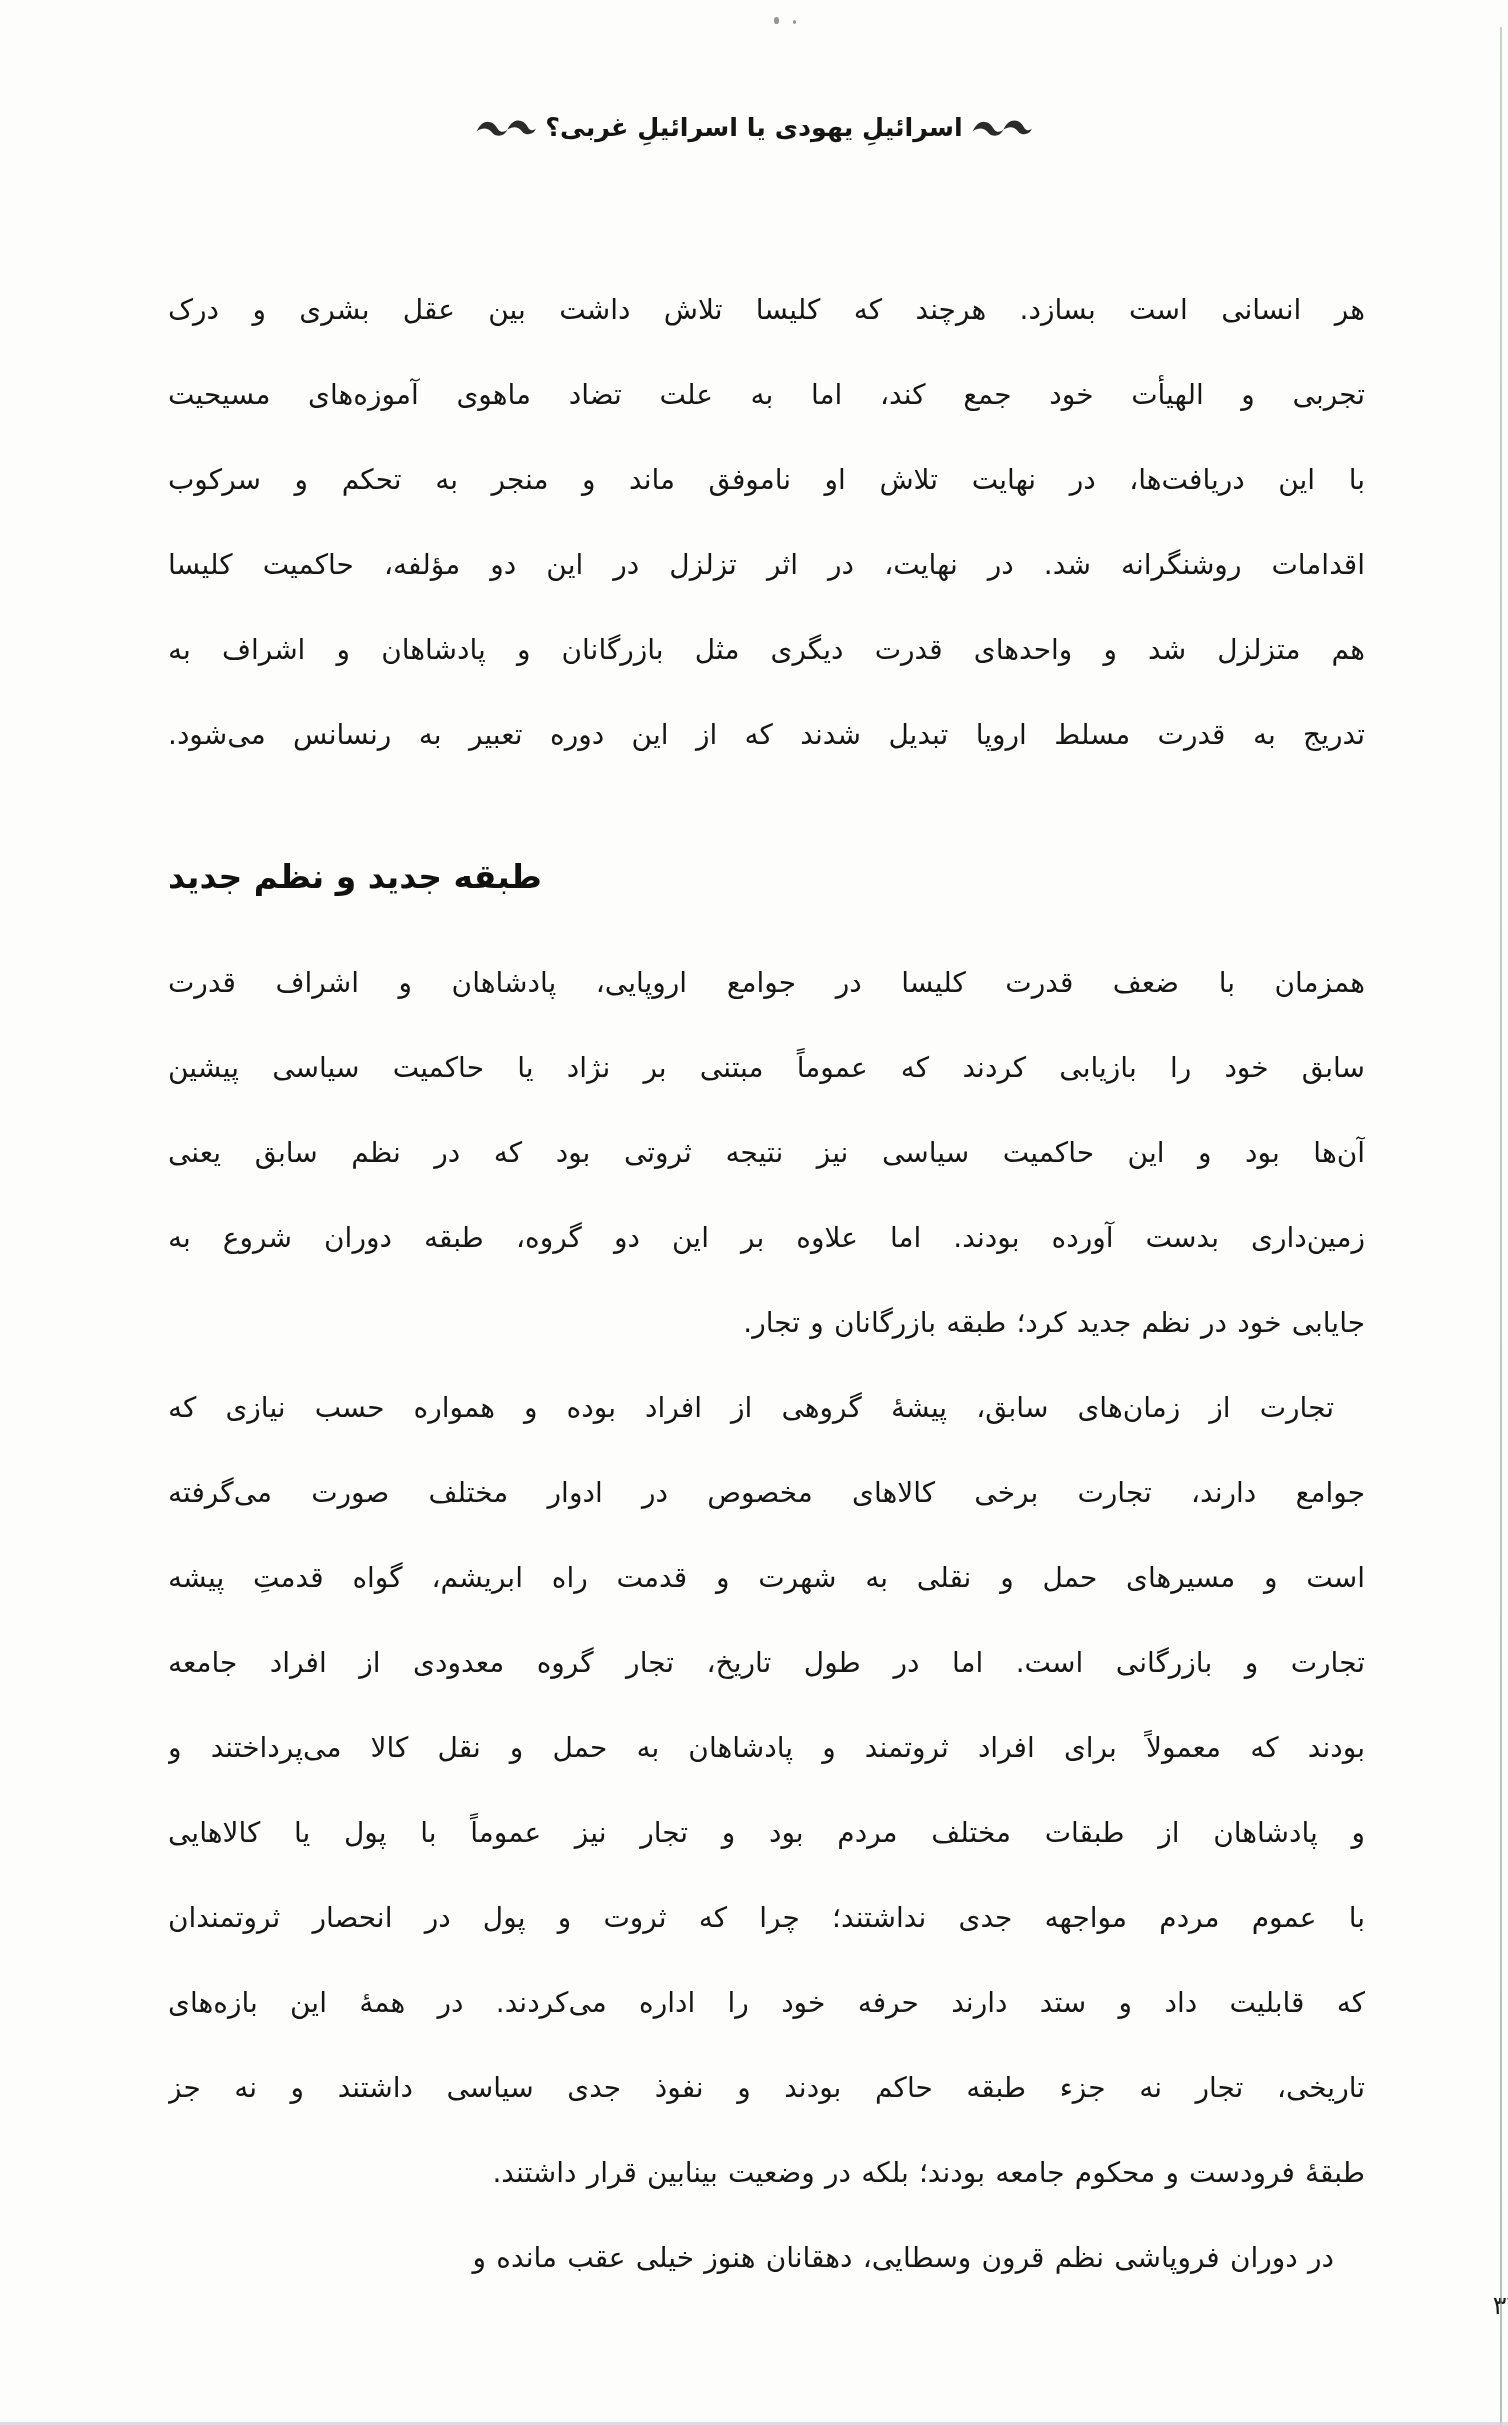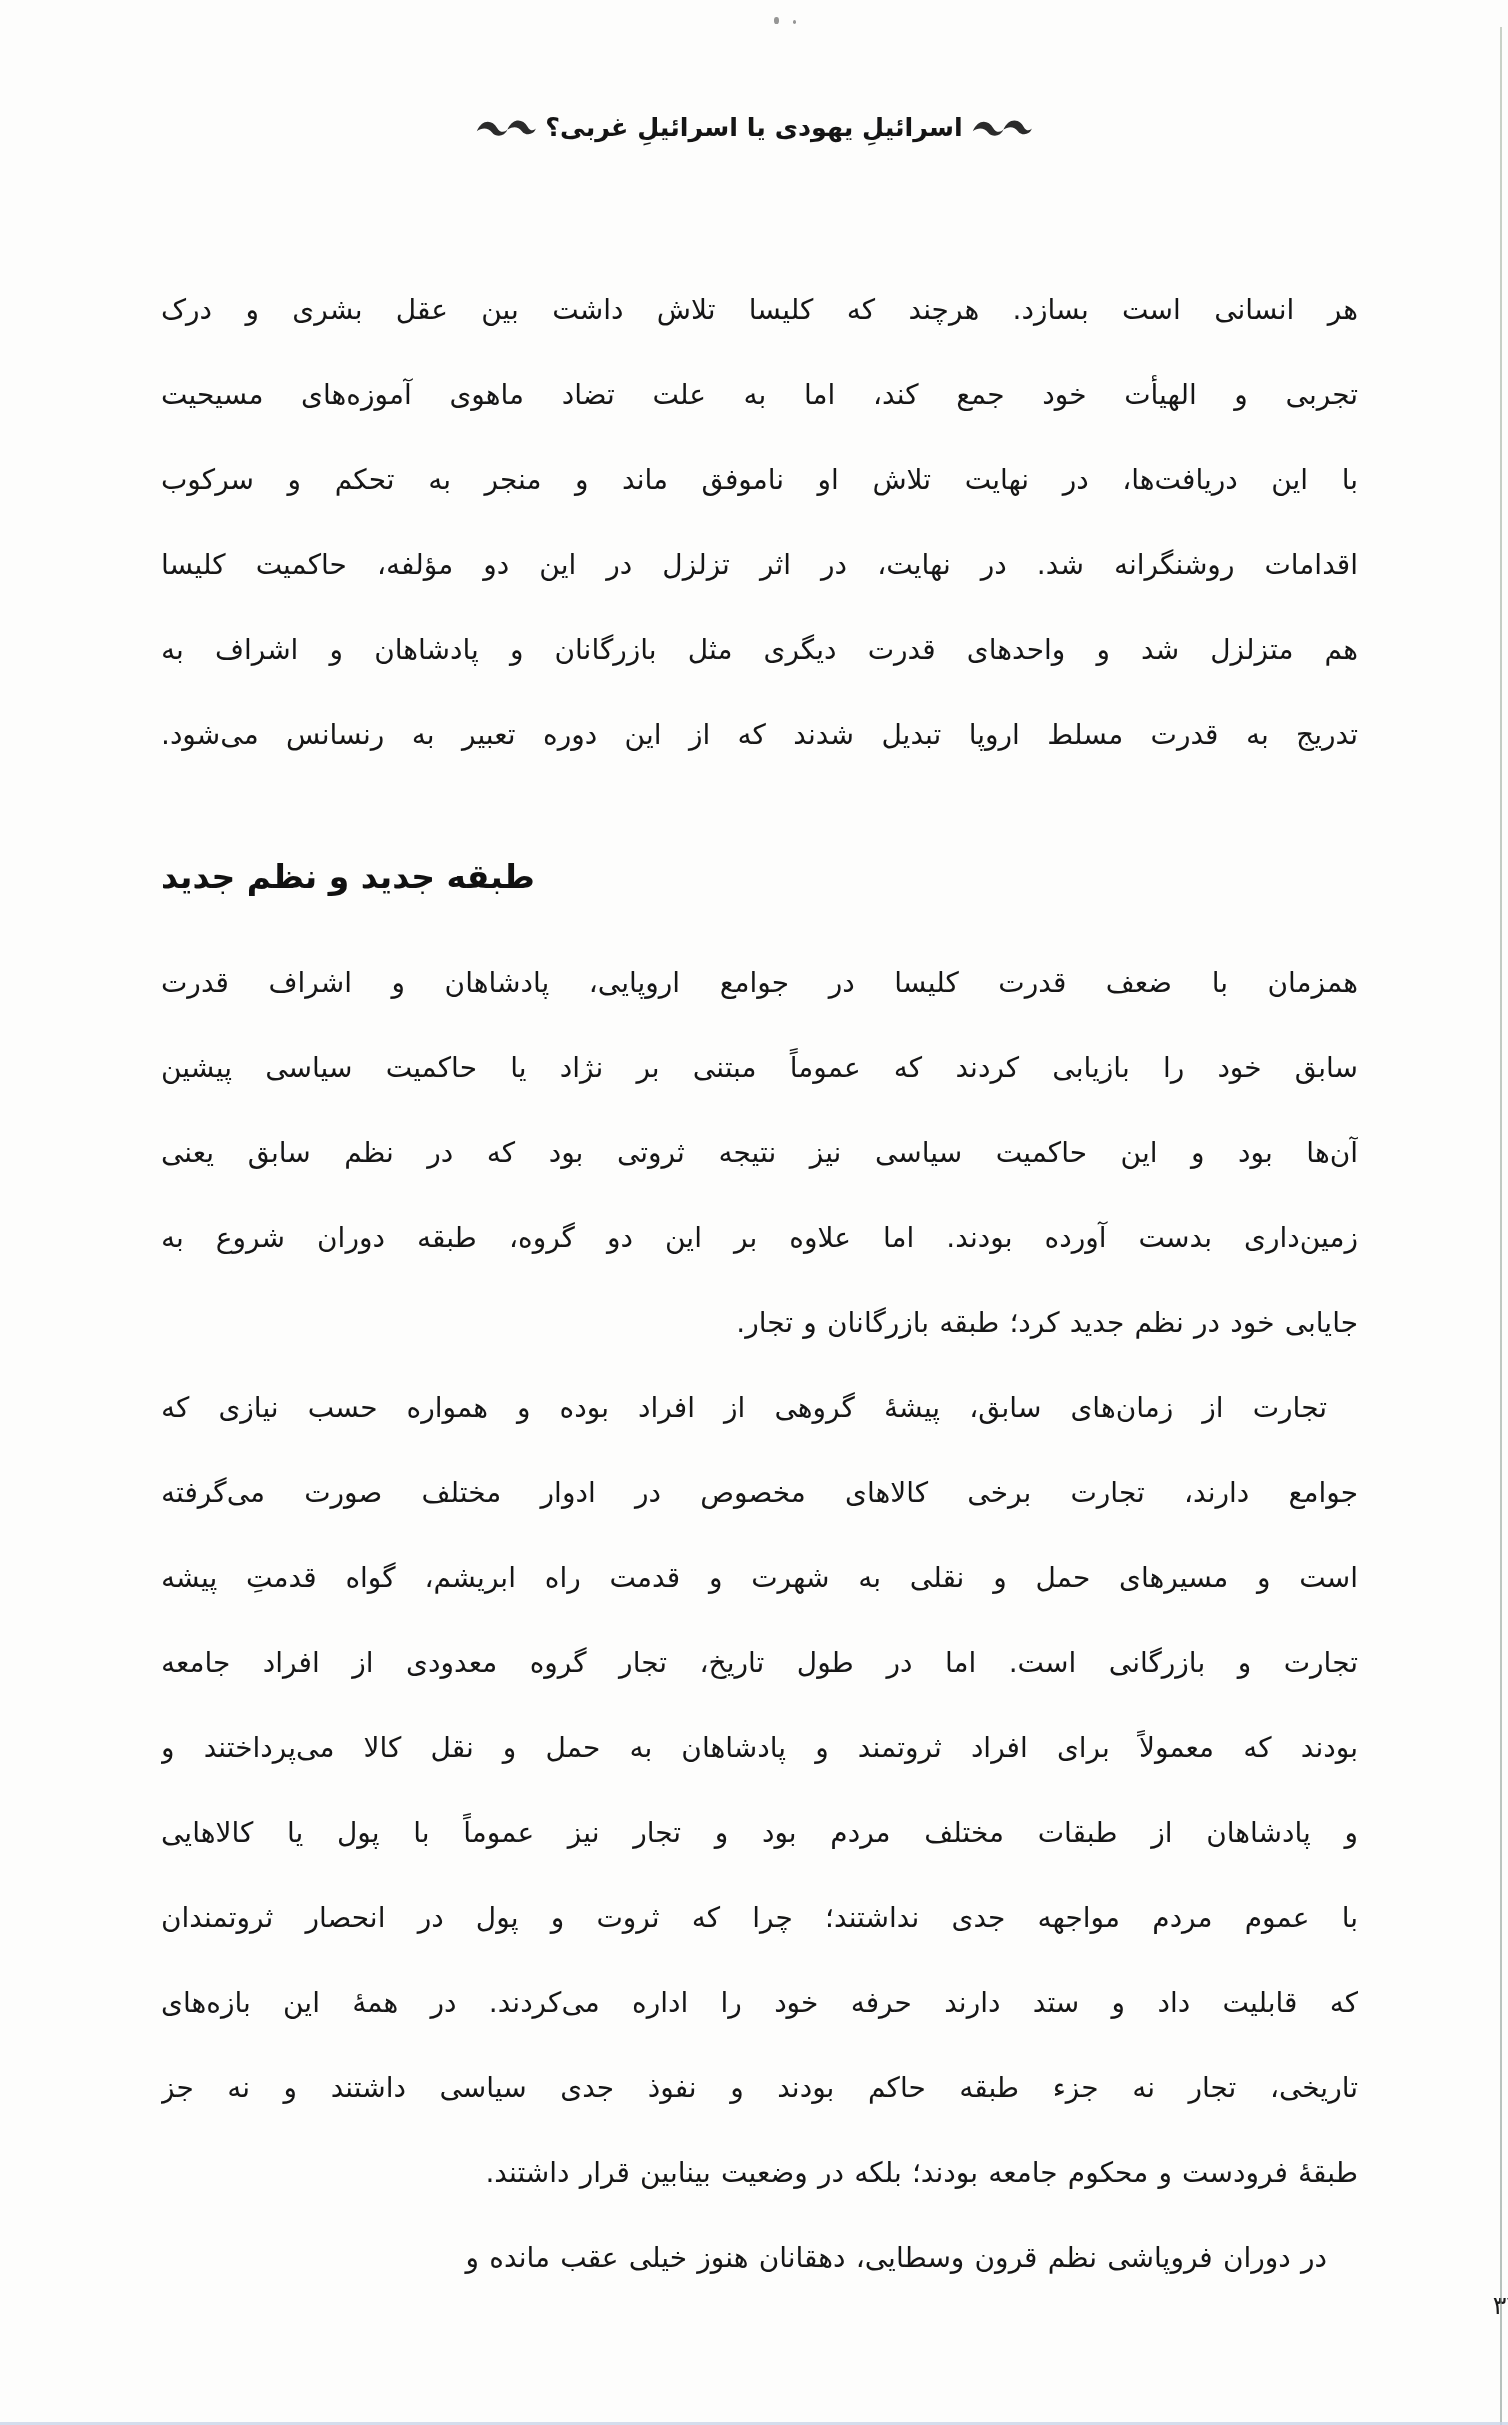--- a/index.html
+++ b/index.html
@@ -19,21 +19,21 @@
     direction:rtl;
   }
   .running-title{
     font-size:25.4px;font-weight:bold;color:#151515;
     letter-spacing:0px;white-space:nowrap;
   }
   .ornament{flex:0 0 auto;opacity:.92;}
 
   
   .text-block{
-    position:absolute;top:267px;right:150px;width:1197px;
+    position:absolute;top:267px;right:143px;width:1197px;
     direction:rtl;text-align:right;
     font-size:28px;color:#161616;
   }
   .line{
     line-height:85px;height:85px;overflow:hidden;
     text-align:justify;text-align-last:justify;
     word-spacing:1.3px;
   }
   .line.last{
     text-align:right;text-align-last:auto;

